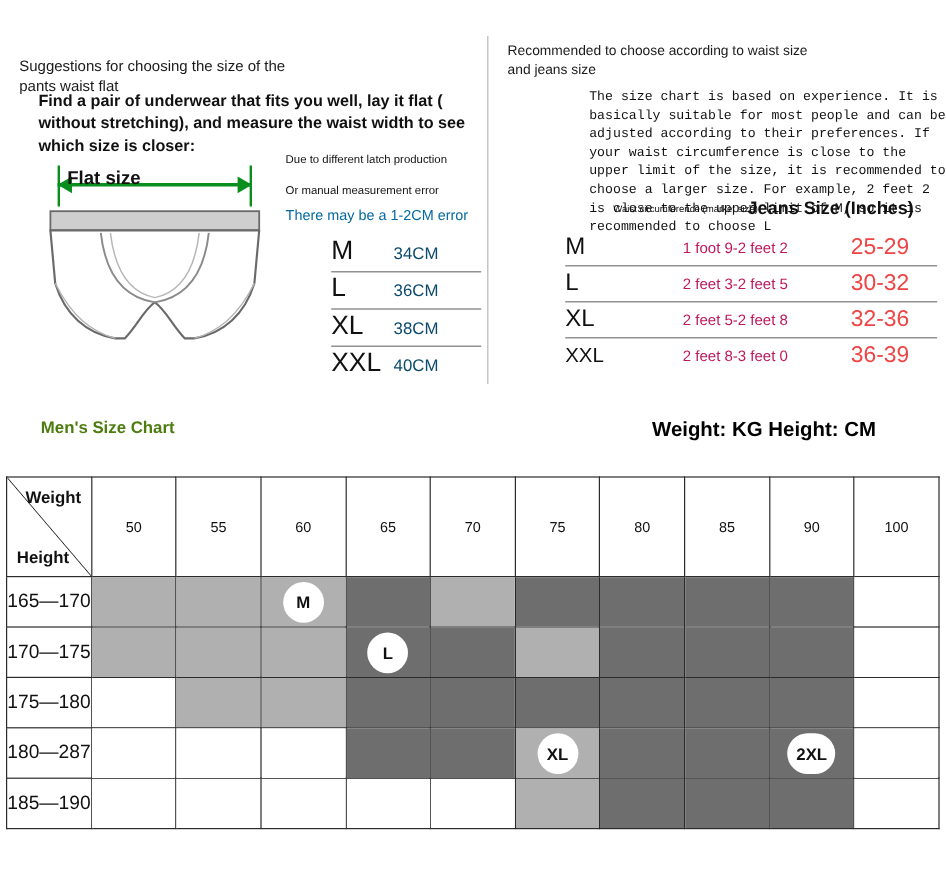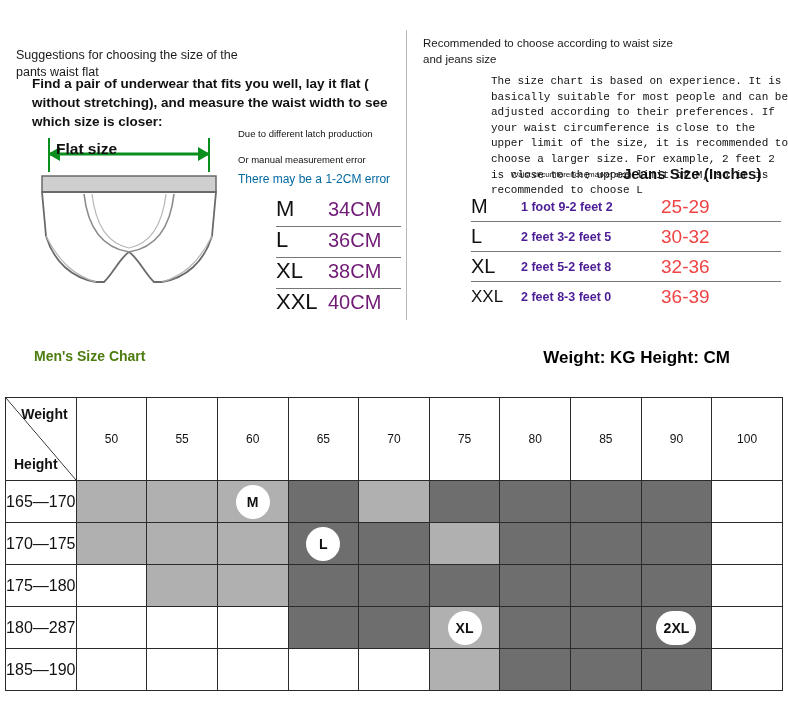--- a/index.html
+++ b/index.html
@@ -57,21 +57,21 @@
     position: absolute; left: 276px; top: 196px;
     width: 125px;
   }
   .size-row {
     display: flex; align-items: baseline;
     border-bottom: 1px solid #777;
     height: 31px;
   }
   .size-row:last-child { border-bottom: none; }
   .size-row .sz { width: 52px; font-size: 22px; color: #111; }
-  .size-row .val { font-size: 20px; color: #701a75; }
+  .size-row .val { font-size: 14px; color: #0c4a6e; }
 
   
   .r-lead-1 {
     position: absolute; left: 16px; top: 36px; width: 250px;
     font-size: 11.5px; line-height: 1.35; color: #1a1a1a;
   }
   .r-lead-2 {
     position: absolute; left: 84px; top: 74px; width: 298px;
     font-size: 11px; line-height: 1.42; color: #111; font-family: Liberation Mono, monospace;
   }
@@ -84,21 +84,21 @@
     font-size: 15px; font-weight: bold; color: #111;
   }
 
   .rtable { position: absolute; left: 64px; top: 192px; width: 310px; }
   .rrow {
     display: flex; align-items: center;
     border-bottom: 1px solid #777; height: 30px;
   }
   .rrow:last-child { border-bottom: none; }
   .rrow .rsz { width: 50px; font-size: 20px; color: #111; }
-  .rrow .rwaist { width: 140px; font-size: 12.5px; font-weight: bold; color: #4c1d95; }
+  .rrow .rwaist { width: 140px; font-size: 12.5px; font-weight: normal; color: #be185d; margin-left: 48px; }
   .rrow .rjeans { font-size: 19px; color: #ef4444; }
   .rrow.xxl .rsz { font-size: 17px; width: 50px; }
   .rrow.xxl .rwaist { font-size: 12.5px; }
 
   
   .sec-head { position: relative; height: 60px; }
   .mens-title {
     position: absolute; left: 34px; top: 18px;
     font-size: 14px; font-weight: bold; color: #4d7c0f;
   }

